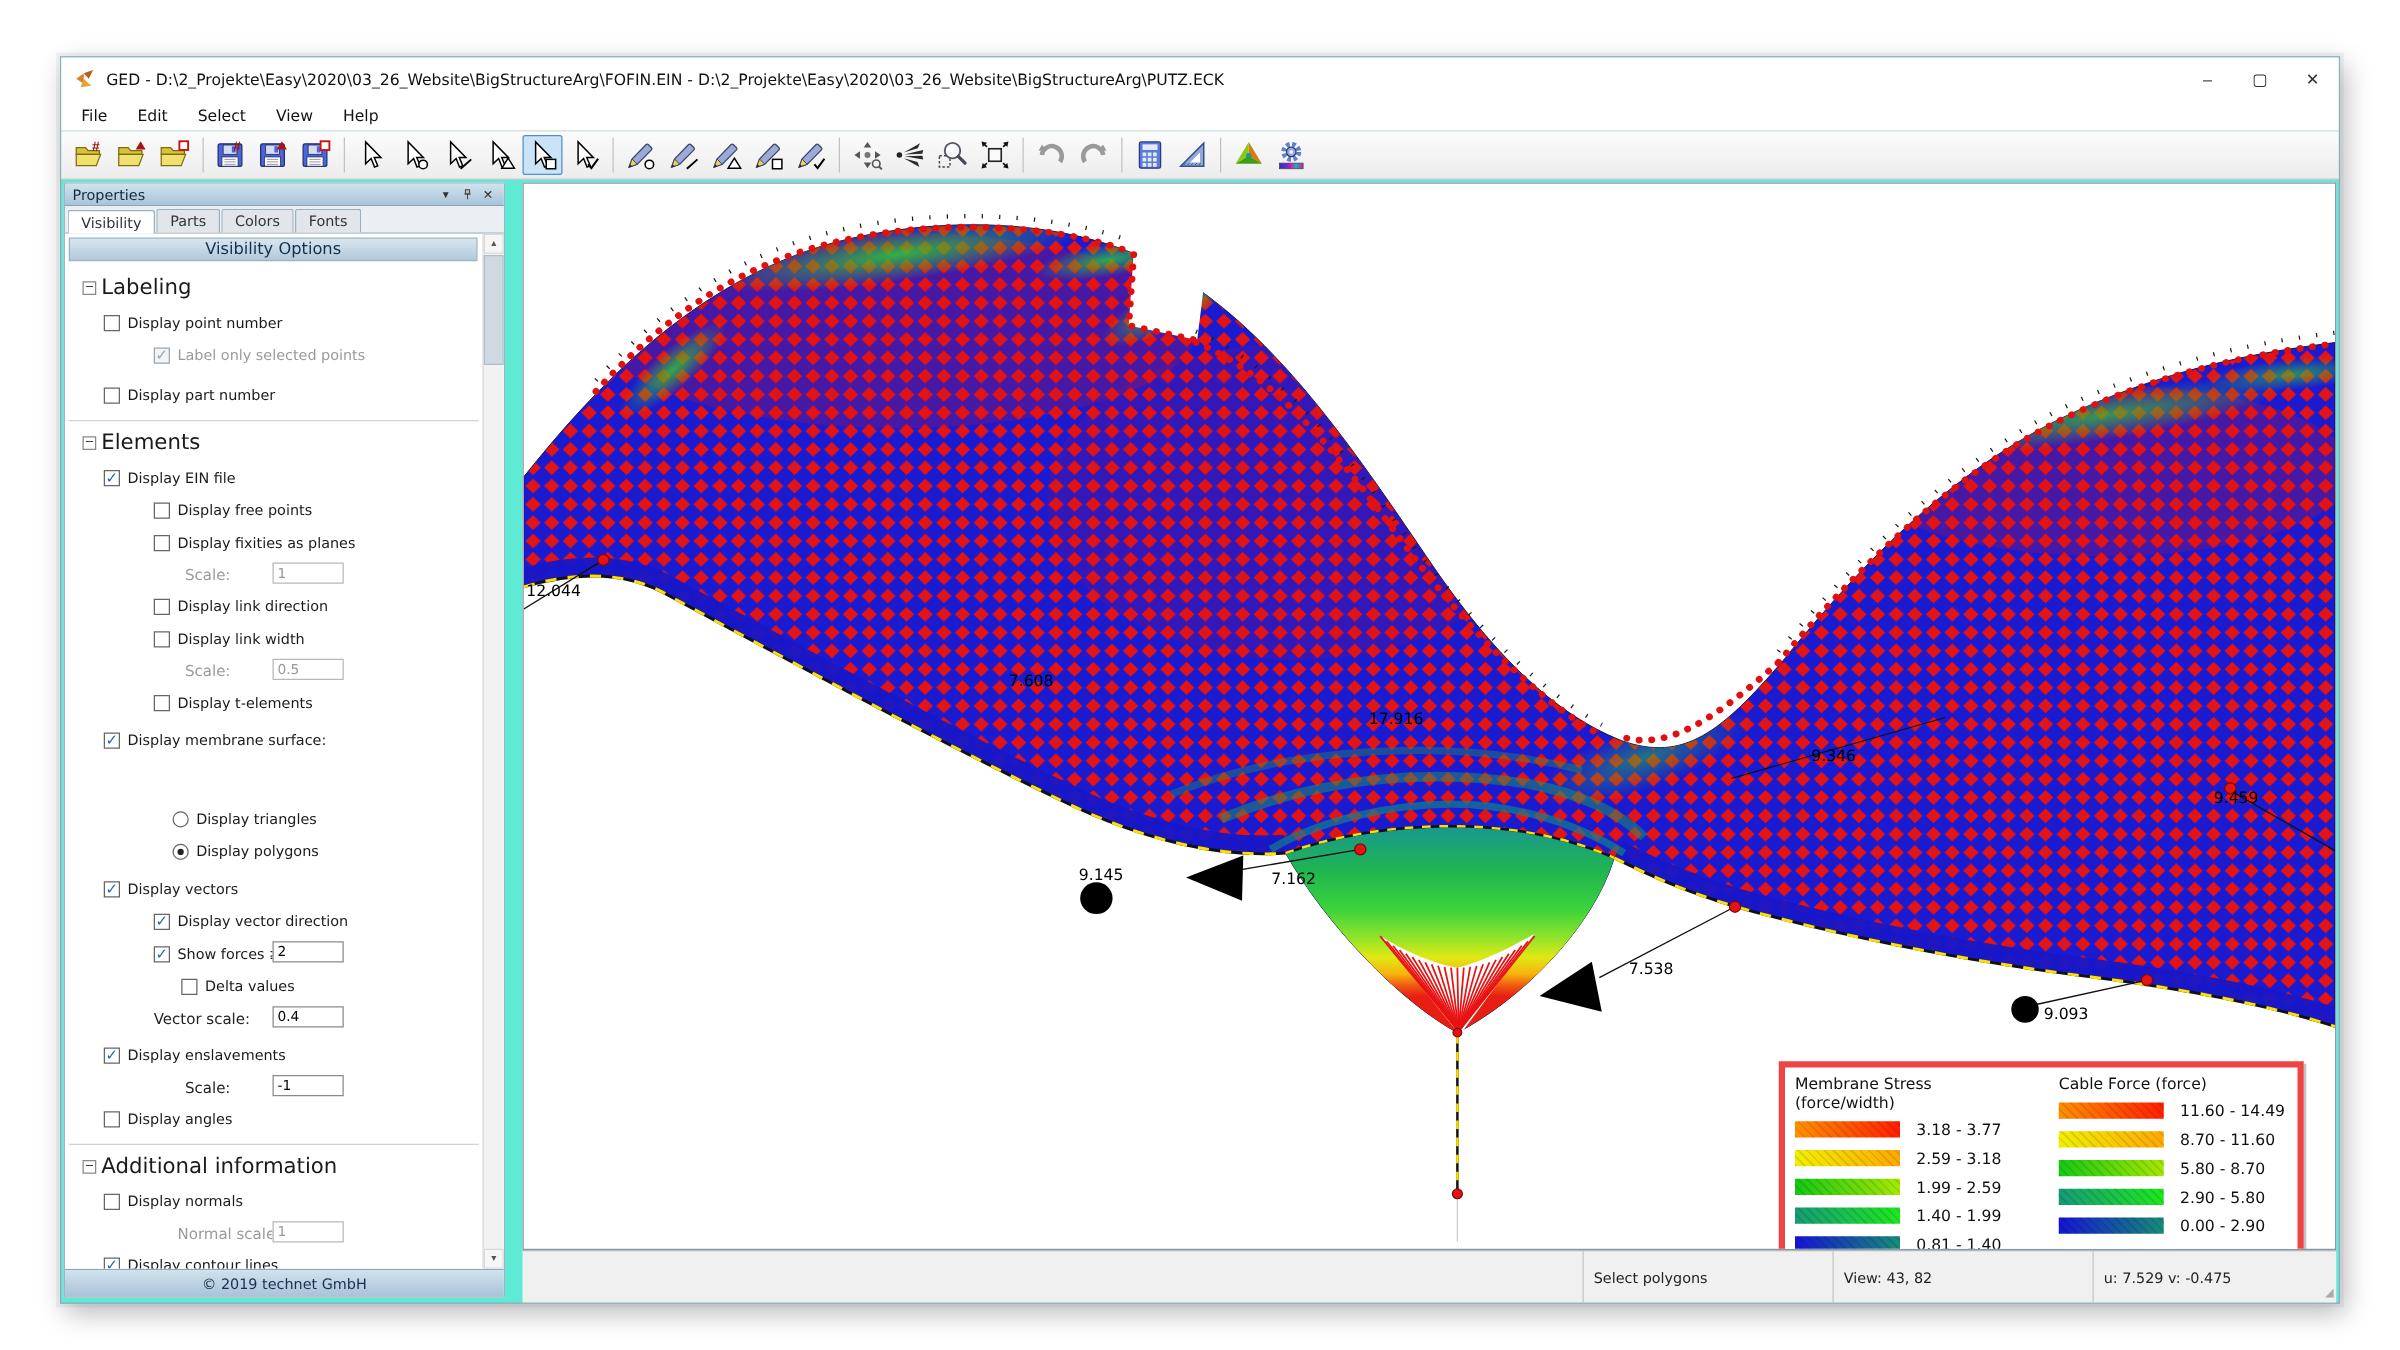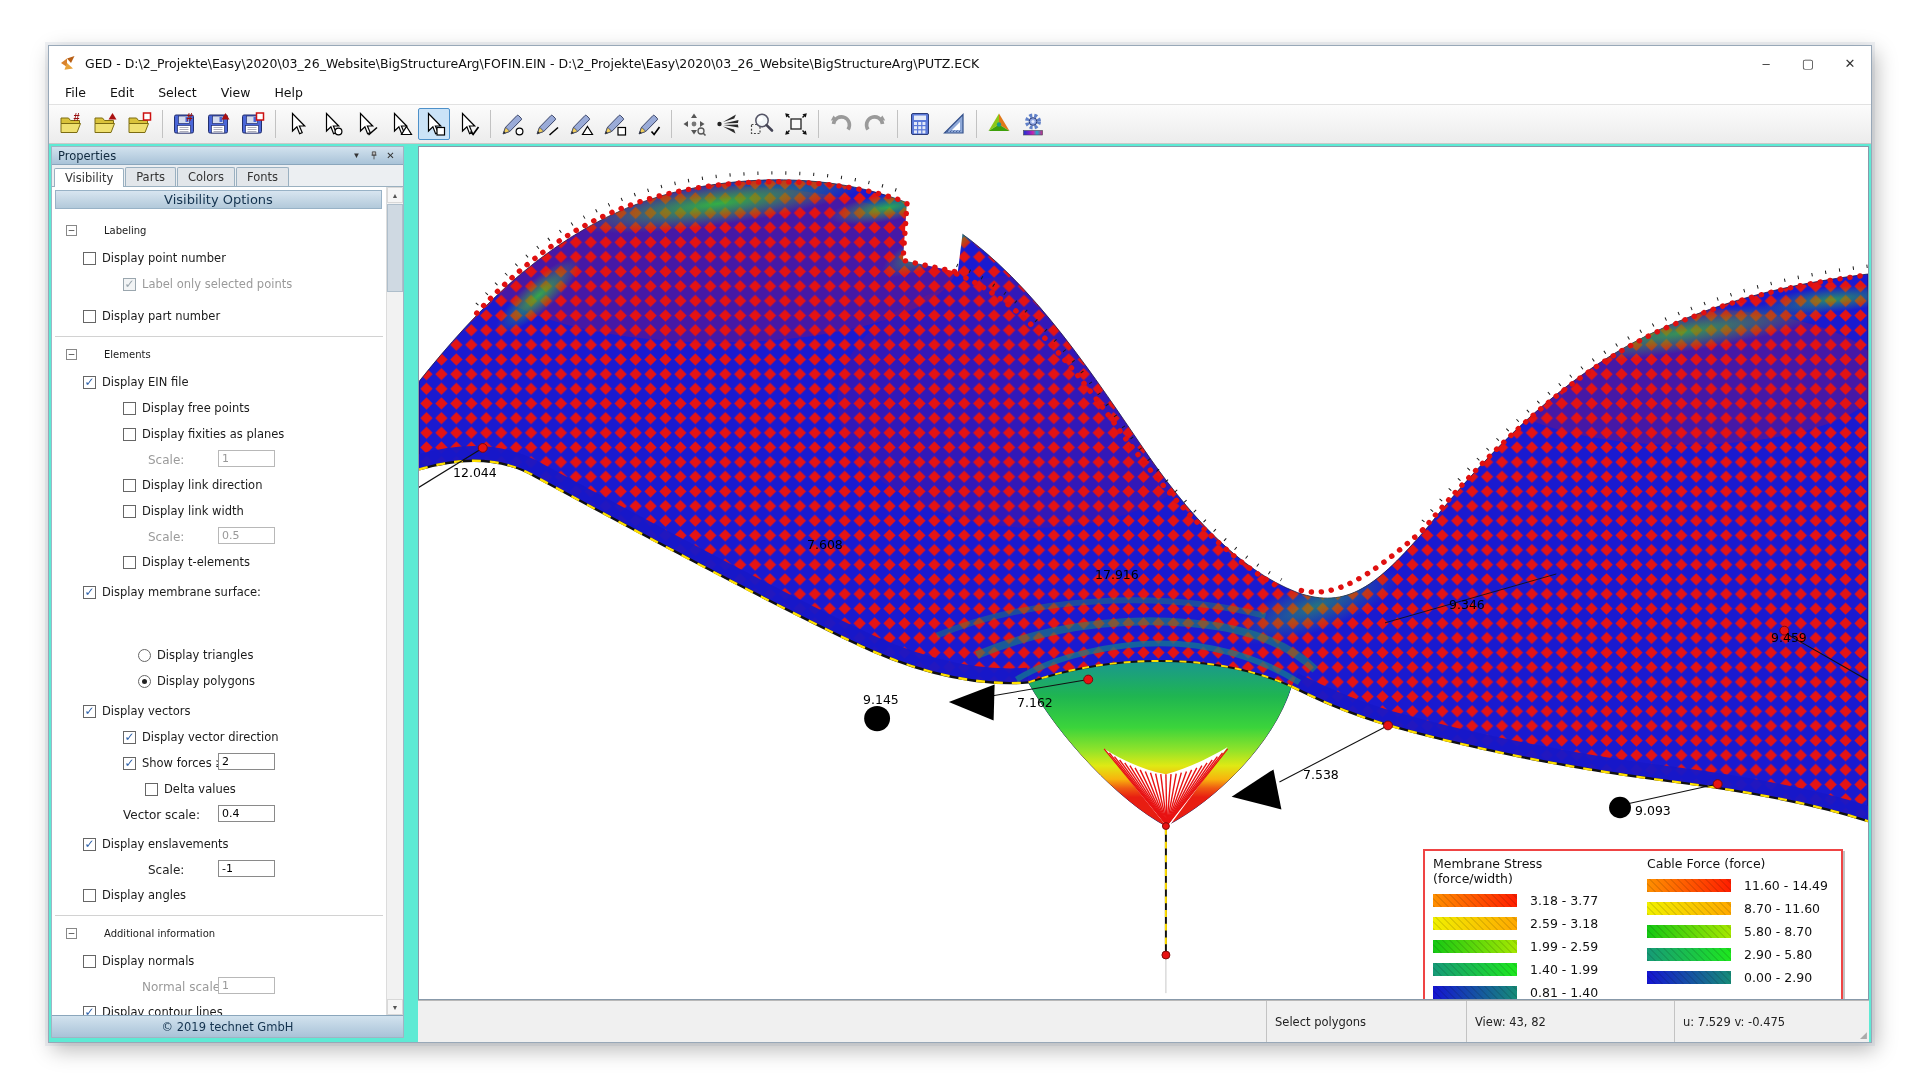--- a/index.html
+++ b/index.html
@@ -46,21 +46,21 @@
     font-size:13px;color:#13324e;}
   .rows{position:absolute;top:28px;left:0;right:17px;bottom:0;overflow:hidden;}
   .row{position:relative;display:flex;align-items:center;}
   .row.cb,.row.radio,.row.cbfield{height:26px;}
   .row.field{height:25px;}
   .row.group{height:30px;}
   .row.cut{height:12px;overflow:hidden;align-items:flex-start;}
   .rowsep{border-top:1px solid #d2d2d2;margin:7px 3px 2px 3px;}
   .colbox{width:11px;height:11px;border:1px solid #888;background:#fff;font-size:9px;line-height:9px;
     text-align:center;color:#333;margin-left:14px;flex:none;}
-  .glabel{margin-left:27px;font-size:10px;color:#1a1a1a;text-align:center;}
+  .glabel{margin-left:4px;font-size:17px;color:#1a1a1a;text-align:center;}
   .cbx{width:13px;height:13px;border:1px solid #666;background:#fff;flex:none;font-size:12px;
     line-height:11px;text-align:center;color:#2b5fa8;font-weight:bold;}
   .cbx.dis{border-color:#9aa6ae;background:#f2f4f5;color:#97a3ab;}
   .rad{width:13px;height:13px;border:1px solid #666;border-radius:50%;background:#fff;flex:none;position:relative;}
   .rad .dot{position:absolute;left:3px;top:3px;width:5px;height:5px;border-radius:50%;background:#222;}
   .clabel{margin-left:6px;font-size:11.5px;color:#1a1a1a;white-space:nowrap;}
   .clabel.dis{color:#9a9a9a;}
   .flabel{font-size:12px;color:#222;white-space:nowrap;}
   .flabel.dis{color:#9a9a9a;}
   .fin{position:absolute;left:166px;top:3px;width:57px;height:17px;border:1px solid #8a8a8a;
@@ -72,21 +72,21 @@
   .sc-up{top:0;} .sc-dn{bottom:0;right:0;}
   .sc-thumb{position:absolute;left:0;top:17px;width:16px;height:88px;background:#cfd9e2;border:1px solid #aebecb;}
   .panel-footer{height:22px;background:linear-gradient(#d2e2ee,#a9c3d8);border-top:1px solid #8aa6bc;
     display:flex;align-items:center;justify-content:center;font-size:11.5px;color:#13324e;flex:none;}
   
   .right{flex:1;display:flex;flex-direction:column;margin:2px 2px 0 14px;min-width:0;}
   .canvas{flex:1;position:relative;background:#fff;border:1px solid #8899aa;overflow:hidden;}
   .canvas svg.scene{position:absolute;left:0;top:0;width:100%;height:100%;}
   .canvas-label{position:absolute;font-size:12.5px;color:#000;white-space:nowrap;}
   .legend{position:absolute;left:1004px;top:702px;width:420px;height:176px;background:#fff;
-    border:2px solid #ef4444;box-shadow:2px 2px 0 rgba(80,80,80,.35);padding:5px 8px;display:flex;gap:28px;}
+    border:5px solid #ef4444;box-shadow:2px 2px 0 rgba(80,80,80,.35);padding:5px 8px;display:flex;gap:28px;}
   .legend-col{flex:1;display:flex;flex-direction:column;}
   .legend-title{font-size:12.5px;color:#111;margin-bottom:3px;}
   .legend-row{display:flex;align-items:center;height:23px;}
   .swatch{width:84px;height:13px;margin-right:13px;flex:none;}
   .legend-range{font-size:12.5px;color:#111;}
   .statusbar{height:42px;background:#f0f0f0;border-top:1px solid #b8b8b8;display:flex;
     align-items:stretch;font-size:11.5px;color:#222;flex:none;}
   .sb-cell{border-left:1px solid #c3c3c3;display:flex;align-items:center;padding-left:8px;white-space:nowrap;}
   .sb-fill{flex:1;border-left:none;}
   .sb-grip{width:18px;display:flex;align-items:flex-end;justify-content:flex-end;padding:0 2px 2px 0;color:#aaa;font-size:9px;}
@@ -708,21 +708,21 @@
             <circle cx="672" cy="545" r="4.5"></circle>
             <circle cx="973" cy="592" r="4.5"></circle>
             <circle cx="1304" cy="652" r="4.5"></circle>
             <circle cx="1371" cy="495" r="4.5"></circle>
             <circle cx="750" cy="695" r="3.5"></circle>
             <circle cx="750" cy="827" r="4"></circle>
           </g>
         </svg>
 
         <div id="labels">
-            <div class="canvas-label" style="left: 2px; top: 318px; margin-left: 32px;">12.044</div>
+            <div class="canvas-label" style="left: 2px; top: 318px;">12.044</div>
             <div class="canvas-label" style="left: 388px; top: 390px;">7.608</div>
             <div class="canvas-label" style="left: 676px; top: 420px;">17.916</div>
             <div class="canvas-label" style="left: 1030px; top: 450px;">9.346</div>
             <div class="canvas-label" style="left: 1352px; top: 483px;">9.459</div>
             <div class="canvas-label" style="left: 444px; top: 545px;">9.145</div>
             <div class="canvas-label" style="left: 598px; top: 548px;">7.162</div>
             <div class="canvas-label" style="left: 884px; top: 620px;">7.538</div>
             <div class="canvas-label" style="left: 1216px; top: 656px; text-align: center;">9.093</div>
           </div>
 

